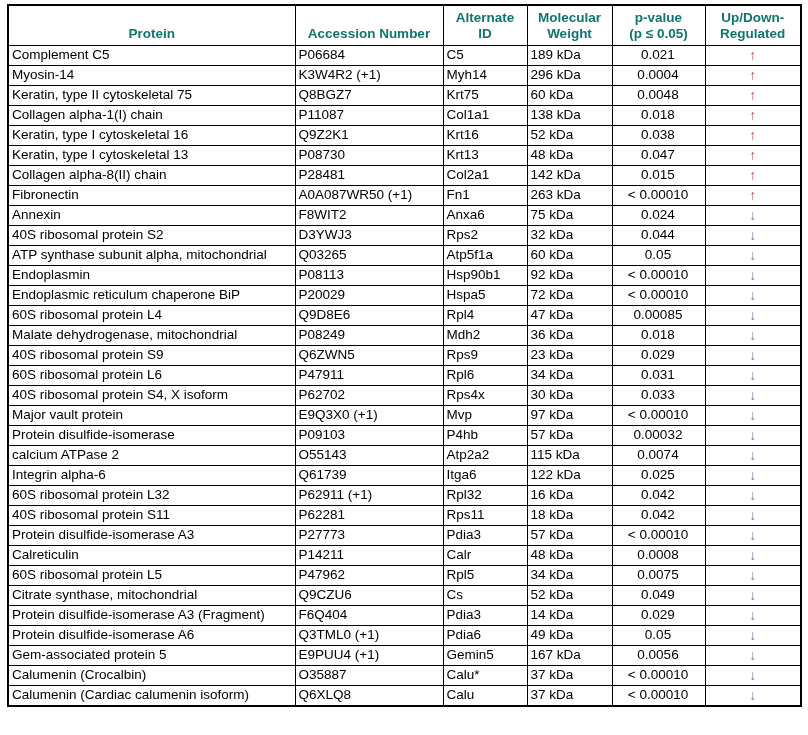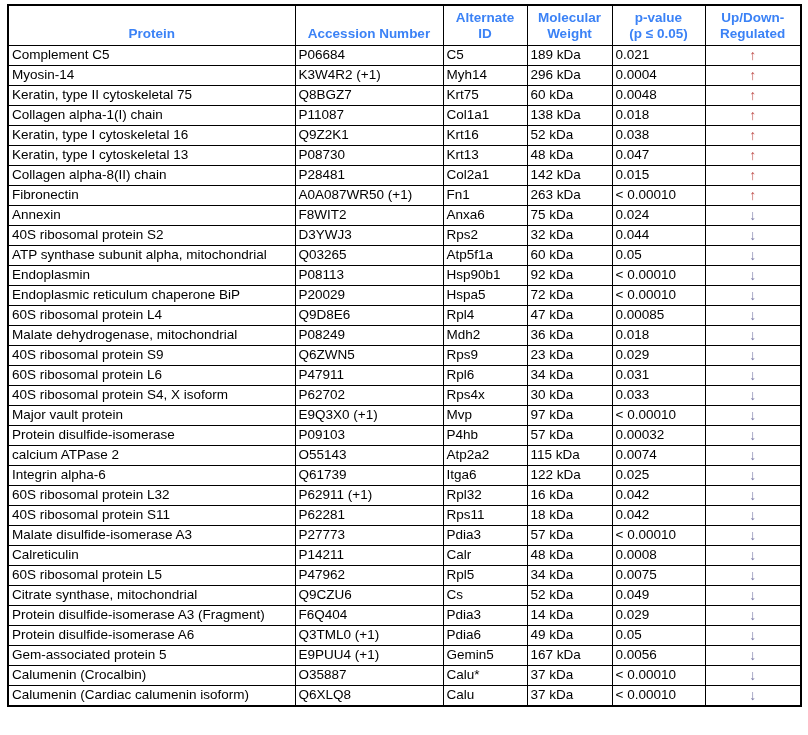--- a/index.html
+++ b/index.html
@@ -14,38 +14,38 @@
     left: 7px;
     top: 4px;
     width: 793px;
     border-collapse: collapse;
     table-layout: fixed;
     border: 2px solid #000;
   }
   .ptable th {
     border: 1.6px solid #000;
     font: bold 13.5px/1.22 "Liberation Sans", sans-serif;
-    color: #3b82f6;
+    color: #0f766e;
     vertical-align: bottom;
     white-space: pre-line;
     padding: 3px 1px 2px 1px;
     overflow: hidden;
   }
   .ptable thead tr { height: 40px; }
   .ptable td {
     border: 1.6px solid #000;
     font: 13.5px/18px "Liberation Sans", sans-serif;
     color: #000;
     padding: 0 3px;
     height: 18.1px;
     vertical-align: middle;
     overflow: hidden;
     white-space: nowrap;
   }
-  .ptable td.num { text-align: left; padding-right: 4px; }
+  .ptable td.num { text-align: center; padding-right: 4px; }
   .ptable td.ctr { text-align: center; padding: 0; }
   .arrow-up   { color: var(--up, #c0504d);  font-size: 14px; }
   .arrow-down { color: var(--down, #7b7ba8); font-size: 14px; }
 </style>
 </head>
 <body>
 
 <table class="ptable">
   <colgroup>
     <col style="width:287px">
@@ -256,21 +256,21 @@
       </tr>
       <tr>
         <td>40S ribosomal protein S11</td>
         <td>P62281</td>
         <td>Rps11</td>
         <td>18 kDa</td>
         <td class="num">0.042</td>
         <td class="ctr"><span class="arrow-down">↓</span></td>
       </tr>
       <tr>
-        <td>Malate disulfide-isomerase A3</td>
+        <td>Protein disulfide-isomerase A3</td>
         <td>P27773</td>
         <td>Pdia3</td>
         <td>57 kDa</td>
         <td class="num">&lt; 0.00010</td>
         <td class="ctr"><span class="arrow-down">↓</span></td>
       </tr>
       <tr>
         <td>Calreticulin</td>
         <td>P14211</td>
         <td>Calr</td>

